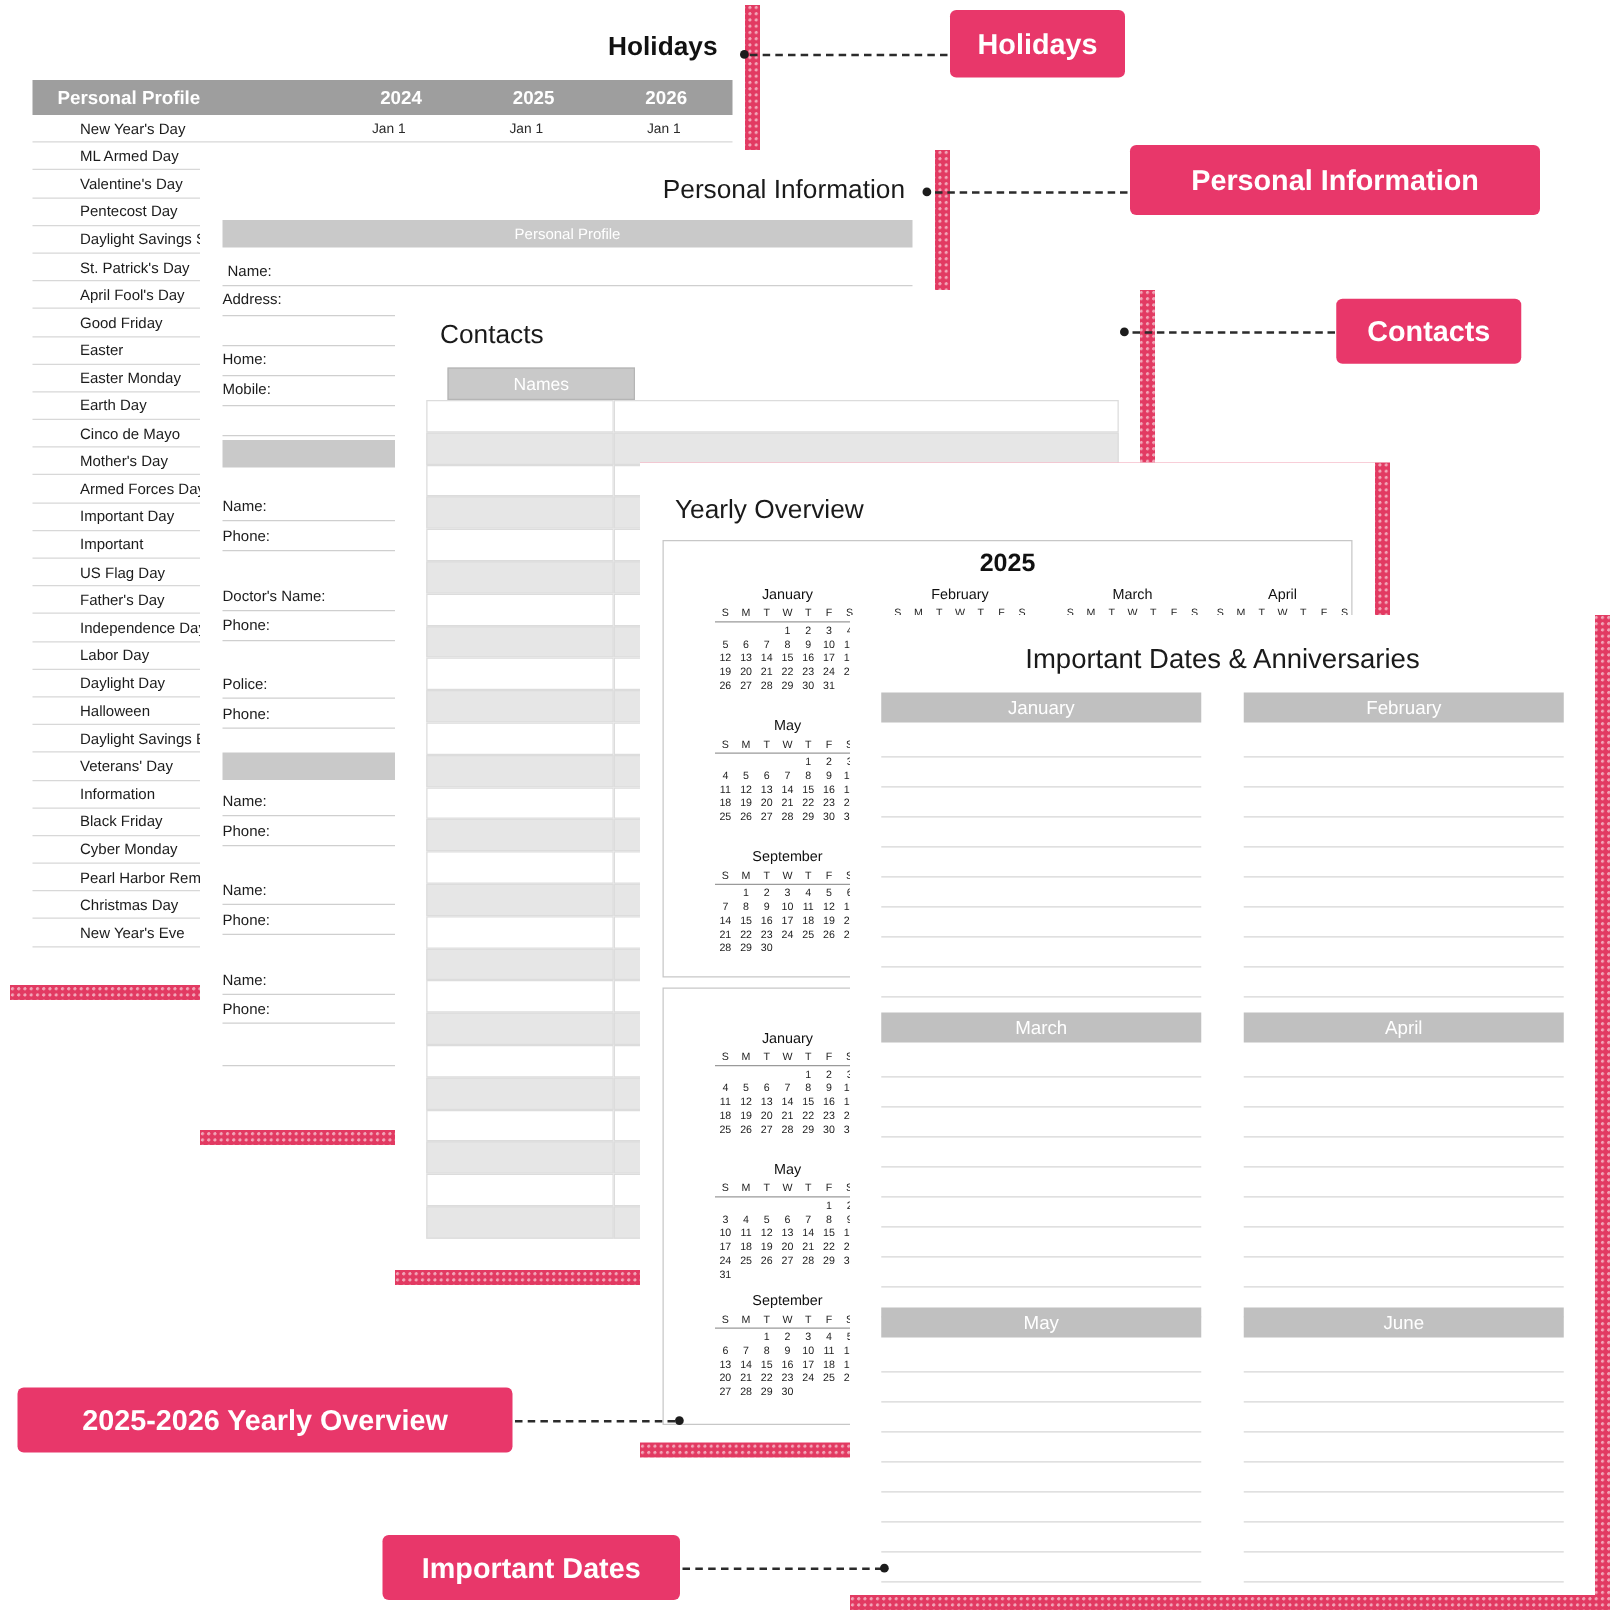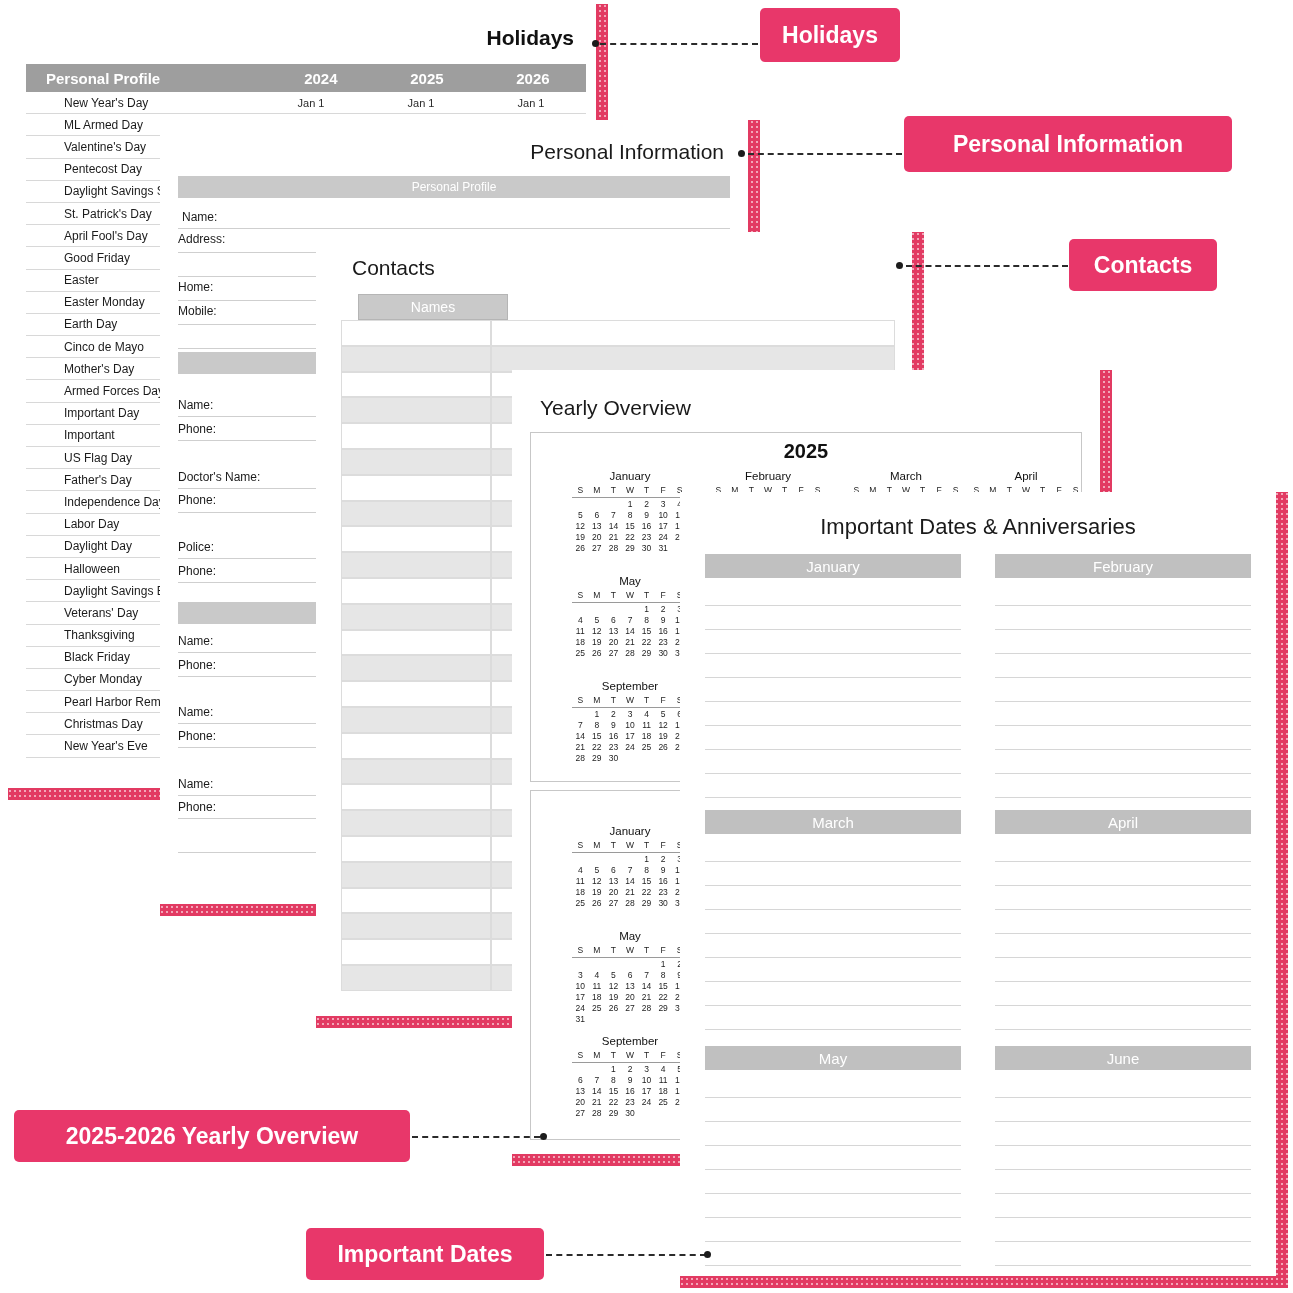--- a/index.html
+++ b/index.html
@@ -379,21 +379,21 @@
         <span class="cy"></span>
         <span class="cy"></span>
       </div>
       <div class="hol-row">
         <span class="c0">Veterans' Day</span>
         <span class="cy"></span>
         <span class="cy"></span>
         <span class="cy"></span>
       </div>
       <div class="hol-row">
-        <span class="c0">Thanksgiving</span>
+        <span class="c0">Information</span>
         <span class="cy"></span>
         <span class="cy"></span>
         <span class="cy"></span>
       </div>
       <div class="hol-row">
         <span class="c0">Black Friday</span>
         <span class="cy"></span>
         <span class="cy"></span>
         <span class="cy"></span>
       </div>

